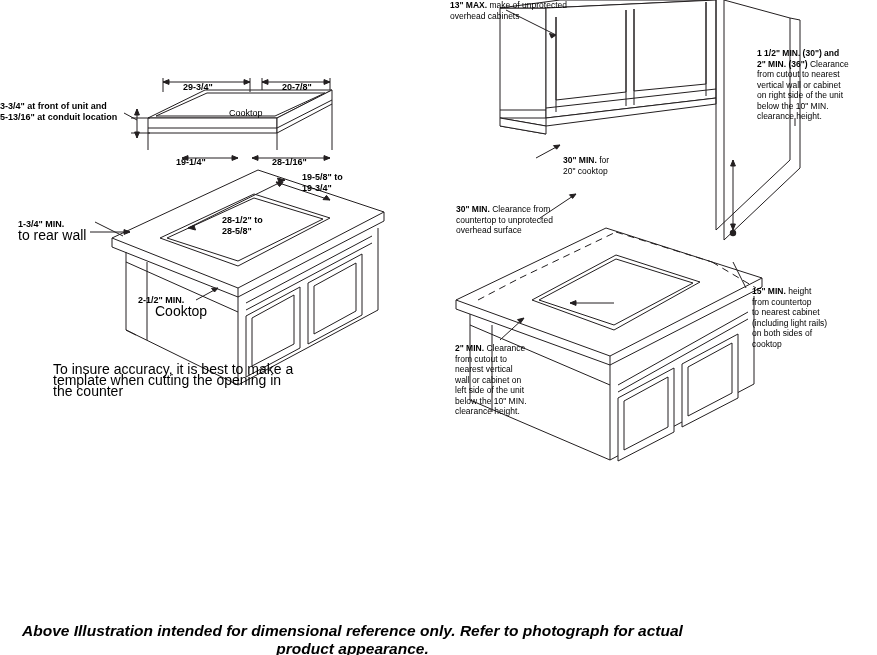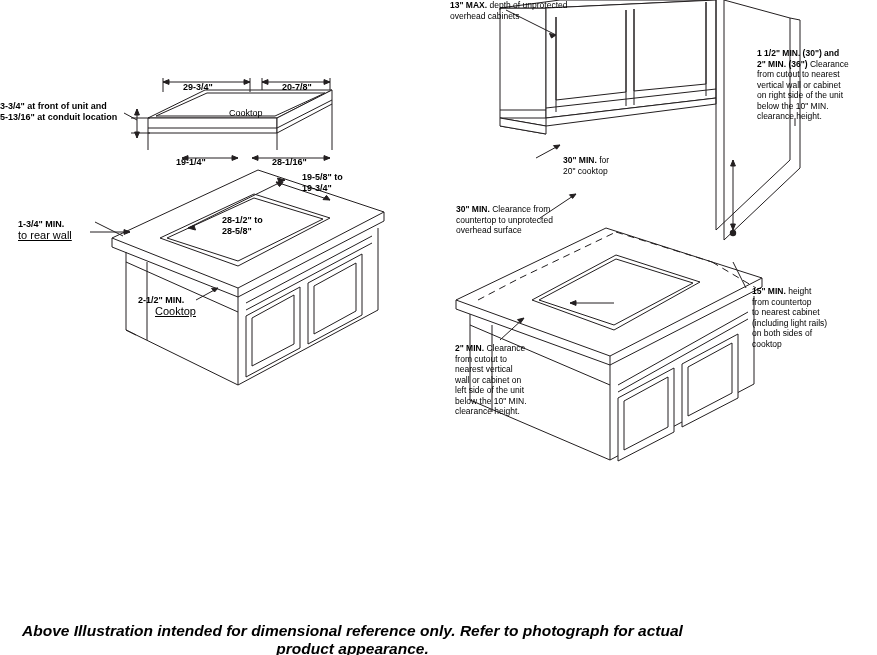--- a/index.html
+++ b/index.html
@@ -39,25 +39,24 @@
   }
   .dim {
     position: absolute;
     font-size: 9px;
     font-weight: bold;
     line-height: 11px;
     white-space: pre-line;
   }
   .plain {
     position: absolute;
-    font-size: 11px;
+    font-size: 14px;
     line-height: 11px;
     font-weight: normal;
     white-space: pre-line;
-    text-decoration: underline;
   }
   .cooktop-word {
     position: absolute;
     font-size: 9px;
     font-weight: normal;
   }
   .footnote {
     position: absolute;
     left: 0;
     top: 622px;
@@ -252,22 +251,24 @@
 
   <div class="dim" style="left:302px; top:172px;">19-5/8" to
 19-3/4"</div>
   <div class="dim" style="left:222px; top:215px;">28-1/2" to
 28-5/8"</div>
   <div class="dim" style="left:18px; top:219px;">1-3/4" MIN.</div>
   <div class="plain" style="left:18px; top:230px;">to rear wall</div>
   <div class="dim" style="left:138px; top:295px;">2-1/2" MIN.</div>
   <div class="plain" style="left:155px; top:306px;">Cooktop</div>
 
-
-  <div class="lbl" style="left:450px; top:0px; width:160px;"><b>13" MAX.</b><span> depth of unprotected
+  <div class="plain" style="left:53px; top:364px; width:250px;">To insure accuracy, it is best to make a
+template when cutting the opening in the counter</div>
+
+  <div class="lbl" style="left:450px; top:0px; width:160px;"><b>13" MAX.</b><span> make of unprotected
 overhead cabinets</span></div>
 
   <div class="lbl" style="left:757px; top:48px; width:115px;"><b>1 1/2" MIN. (30") and
 2" MIN. (36")</b><span> Clearance
 from cutout to nearest
 vertical wall or cabinet
 on right side of the unit
 below the 10" MIN.
 clearance height.</span></div>
 

